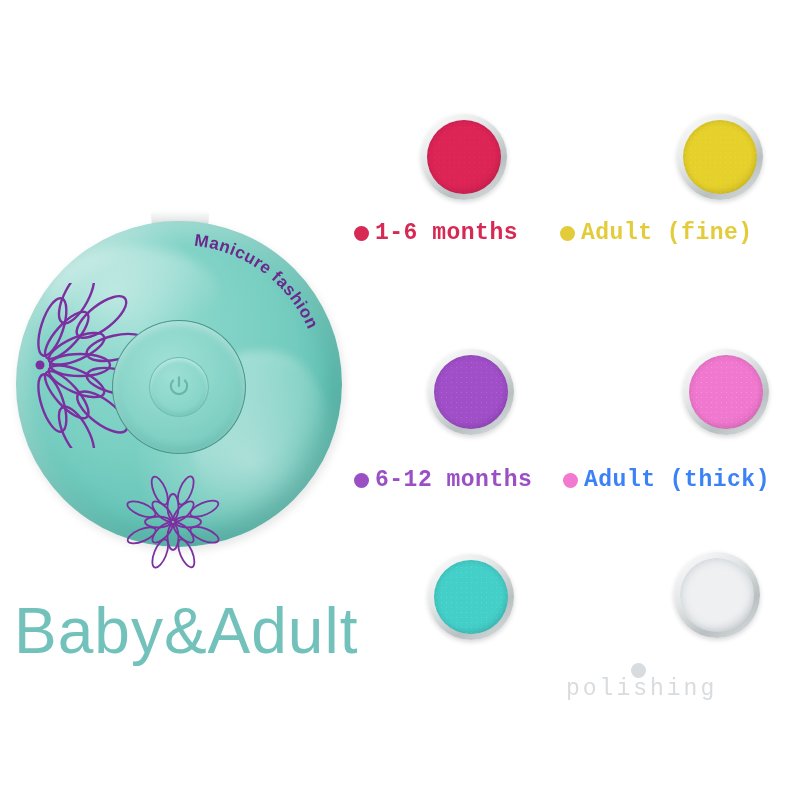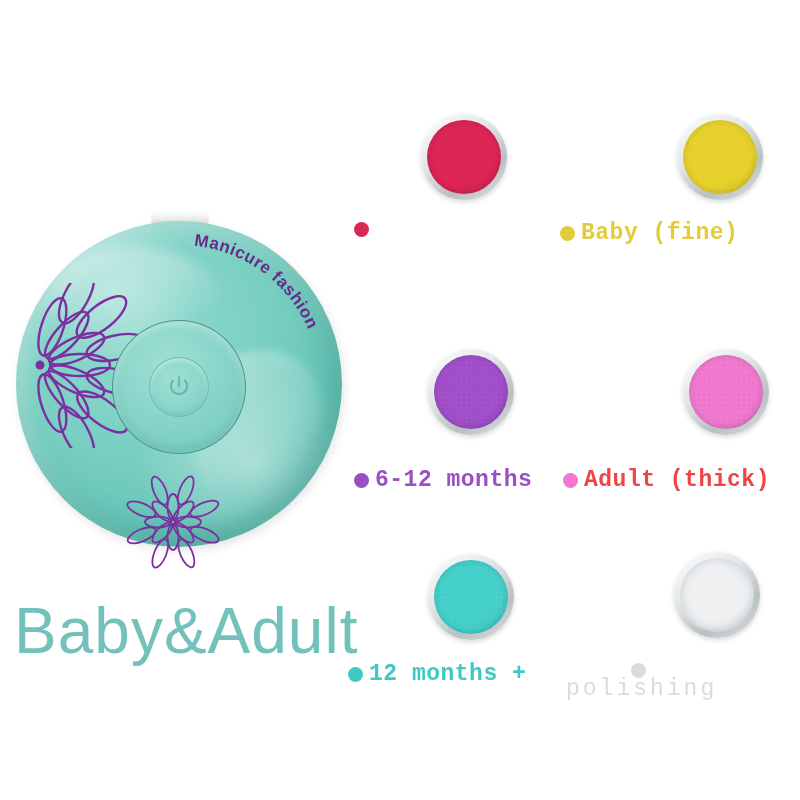--- a/index.html
+++ b/index.html
@@ -282,60 +282,57 @@
 
   <div id="device-caption" style="color: rgb(114, 194, 187);">Baby&amp;Adult</div>
 
   <div class="disc-cell" style="left:421px; top:114px;">
     <div class="disc">
       <div class="disc-pad" id="pad0" style="background: radial-gradient(circle at 38% 30%, rgb(220, 36, 85) 0%, rgb(220, 36, 85) 62%, rgba(0, 0, 0, 0.12) 100%), rgb(220, 36, 85);"></div>
     </div>
   </div>
   <div class="legend" id="leg0" style="left: 354px; top: 222px; color: rgb(214, 42, 85);">
     <span class="bullet" id="bul0" style="background: rgb(214, 42, 85);"></span>
+    <span class="legend-text">1-6 months</span>
   </div>
 
   <div class="disc-cell" style="left:677px; top:114px;">
     <div class="disc">
       <div class="disc-pad" id="pad1" style="background: radial-gradient(circle at 38% 30%, rgb(230, 208, 43) 0%, rgb(230, 208, 43) 62%, rgba(0, 0, 0, 0.12) 100%), rgb(230, 208, 43);"></div>
     </div>
   </div>
   <div class="legend" id="leg1" style="left: 560px; top: 222px; color: rgb(227, 204, 58);">
     <span class="bullet" id="bul1" style="background: rgb(227, 204, 58);"></span>
-    <span class="legend-text">Baby (fine)</span>
+    <span class="legend-text">Adult (fine)</span>
   </div>
 
   <div class="disc-cell" style="left:428px; top:349px;">
     <div class="disc">
       <div class="disc-pad" id="pad2" style="background: radial-gradient(circle at 38% 30%, rgb(160, 79, 201) 0%, rgb(160, 79, 201) 62%, rgba(0, 0, 0, 0.12) 100%), rgb(160, 79, 201);"></div>
     </div>
   </div>
   <div class="legend" id="leg2" style="left: 354px; top: 469px; color: rgb(154, 79, 196); text-align: center;">
     <span class="bullet" id="bul2" style="background: rgb(154, 79, 196);"></span>
     <span class="legend-text">6-12 months</span>
   </div>
 
   <div class="disc-cell" style="left:683px; top:349px;">
     <div class="disc">
       <div class="disc-pad" id="pad3" style="background: radial-gradient(circle at 38% 30%, rgb(240, 120, 207) 0%, rgb(240, 120, 207) 62%, rgba(0, 0, 0, 0.12) 100%), rgb(240, 120, 207);"></div>
     </div>
   </div>
-  <div class="legend" id="leg3" style="left: 563px; top: 469px; color: #ef4444;">
+  <div class="legend" id="leg3" style="left: 563px; top: 469px; color: #3b82f6;">
     <span class="bullet" id="bul3" style="background: rgb(242, 121, 207);"></span>
     <span class="legend-text">Adult (thick)</span>
   </div>
 
   <div class="disc-cell" style="left:428px; top:554px;">
     <div class="disc">
       <div class="disc-pad" id="pad4" style="background: radial-gradient(circle at 38% 30%, rgb(69, 207, 201) 0%, rgb(69, 207, 201) 62%, rgba(0, 0, 0, 0.12) 100%), rgb(69, 207, 201);"></div>
     </div>
-  </div>
-  <div class="legend" id="leg4" style="left: 348px; top: 663px; color: rgb(63, 201, 195);">
-    <span class="bullet" id="bul4" style="background: rgb(63, 201, 195);"></span>
-    <span class="legend-text">12 months +</span>
   </div>
 
   <div class="disc-cell" style="left:674px; top:552px;">
     <div class="disc">
       <div class="disc-pad smooth" id="pad5" style="background: radial-gradient(circle at 38% 30%, rgb(238, 240, 242) 0%, rgb(238, 240, 242) 62%, rgba(0, 0, 0, 0.12) 100%), rgb(238, 240, 242);"></div>
     </div>
   </div>
   <div class="legend light" id="leg5" style="left: 566px; top: 663px; color: rgb(216, 220, 223);">
     <span class="bullet" id="bul5" style="background: rgb(216, 220, 223);"></span>
     <span class="legend-text">polishing</span>

